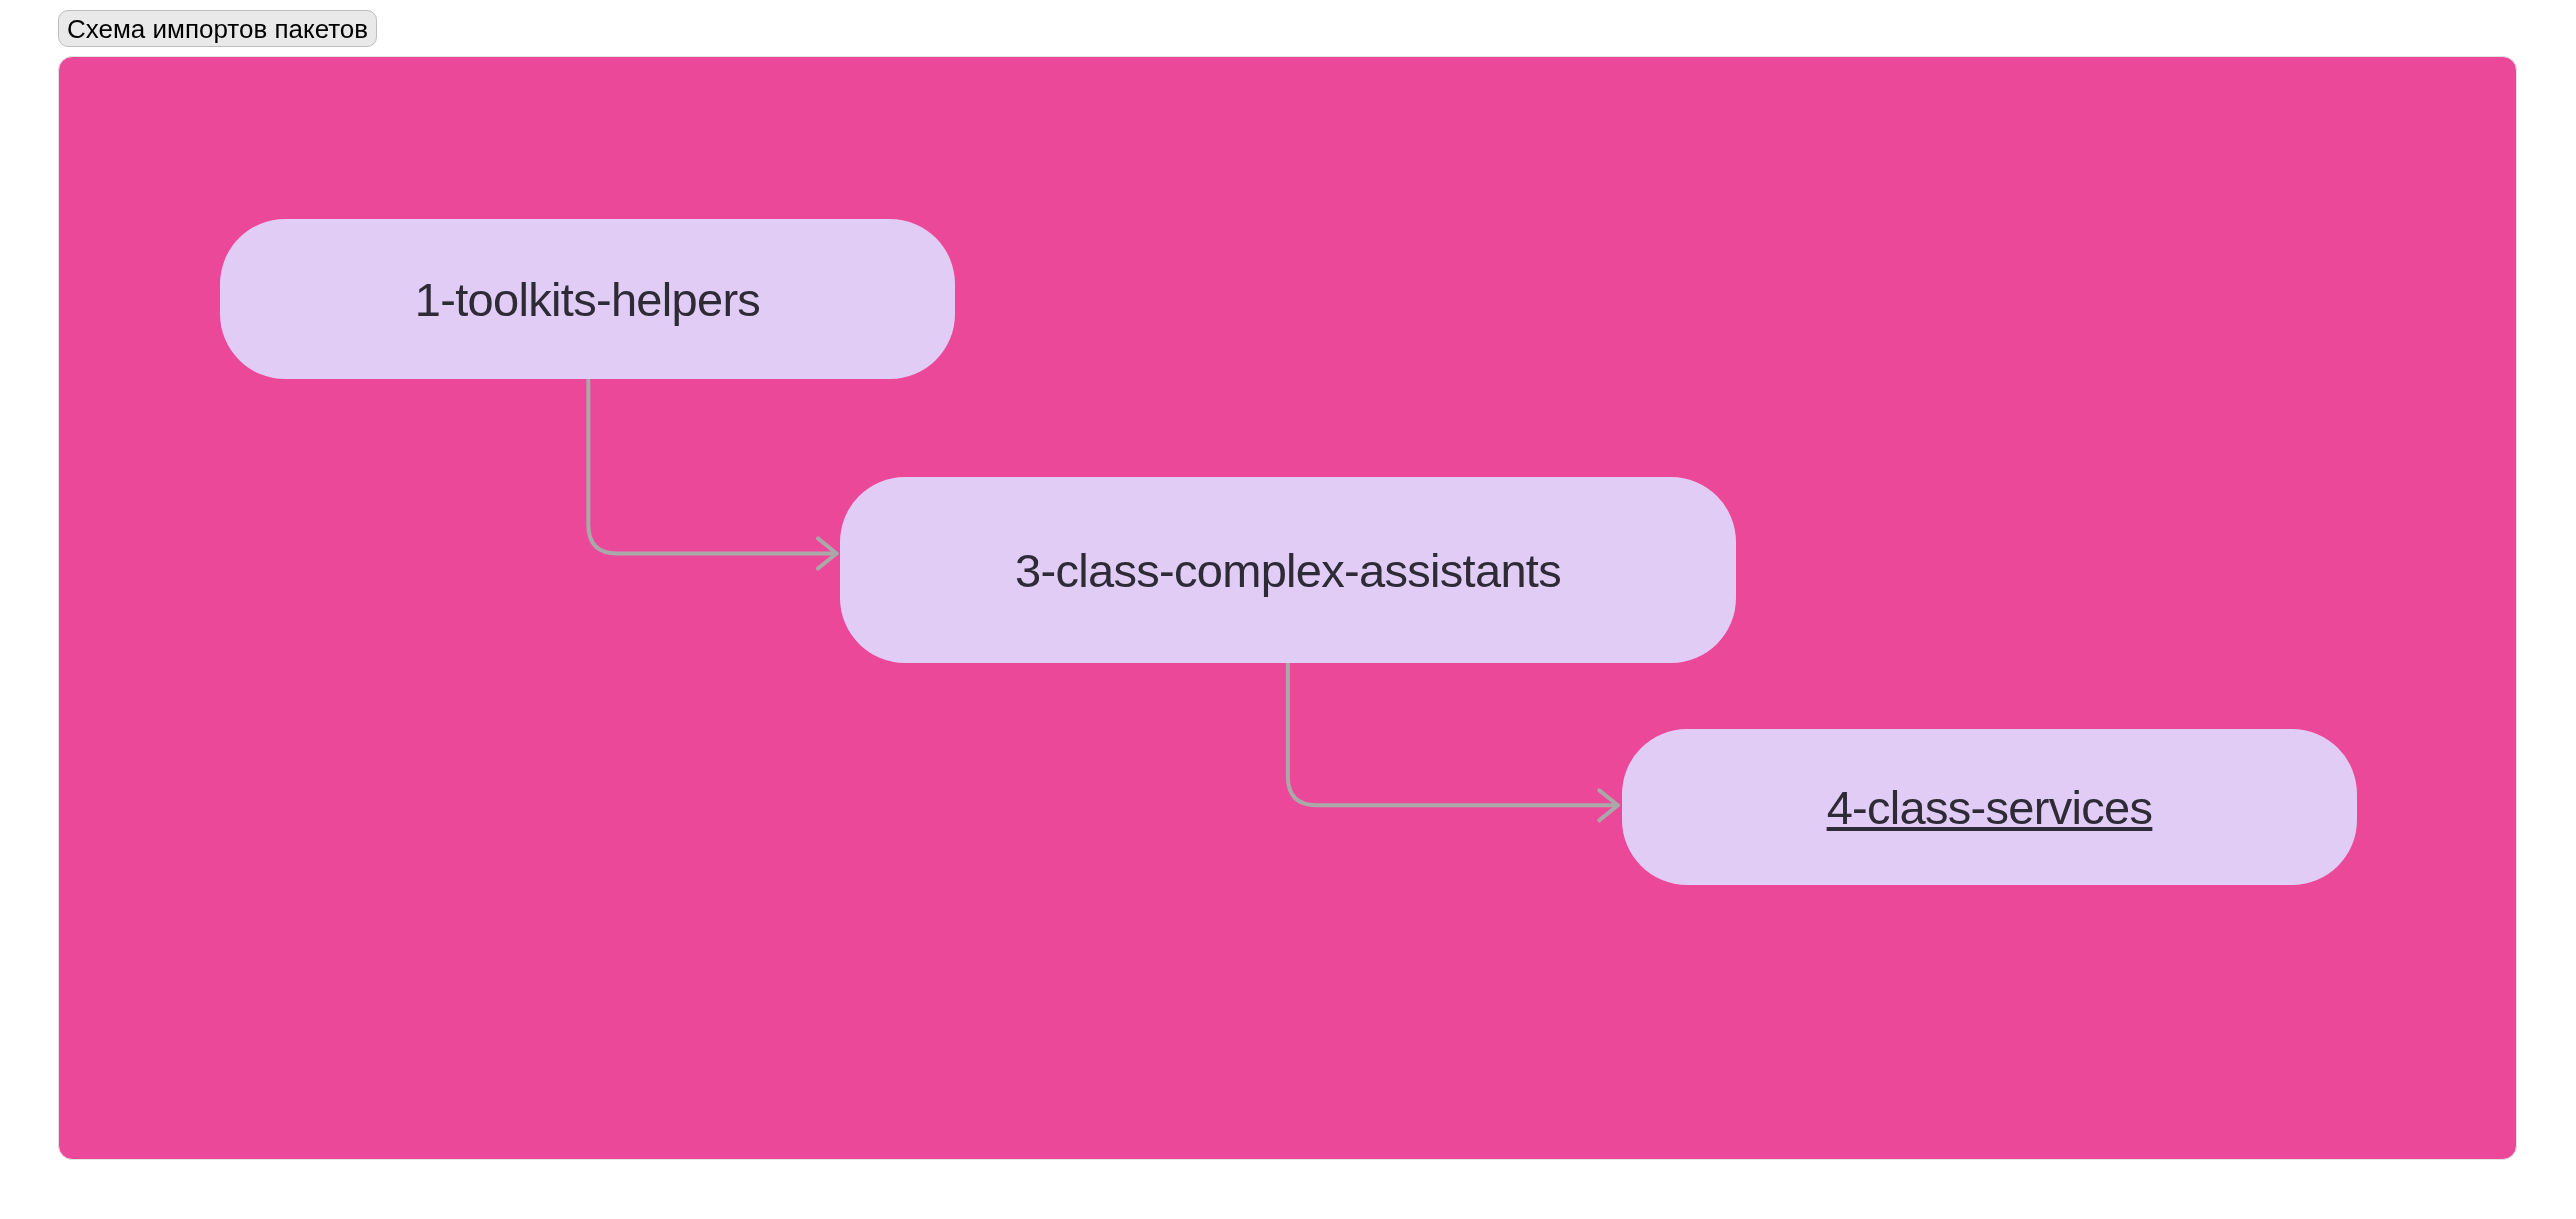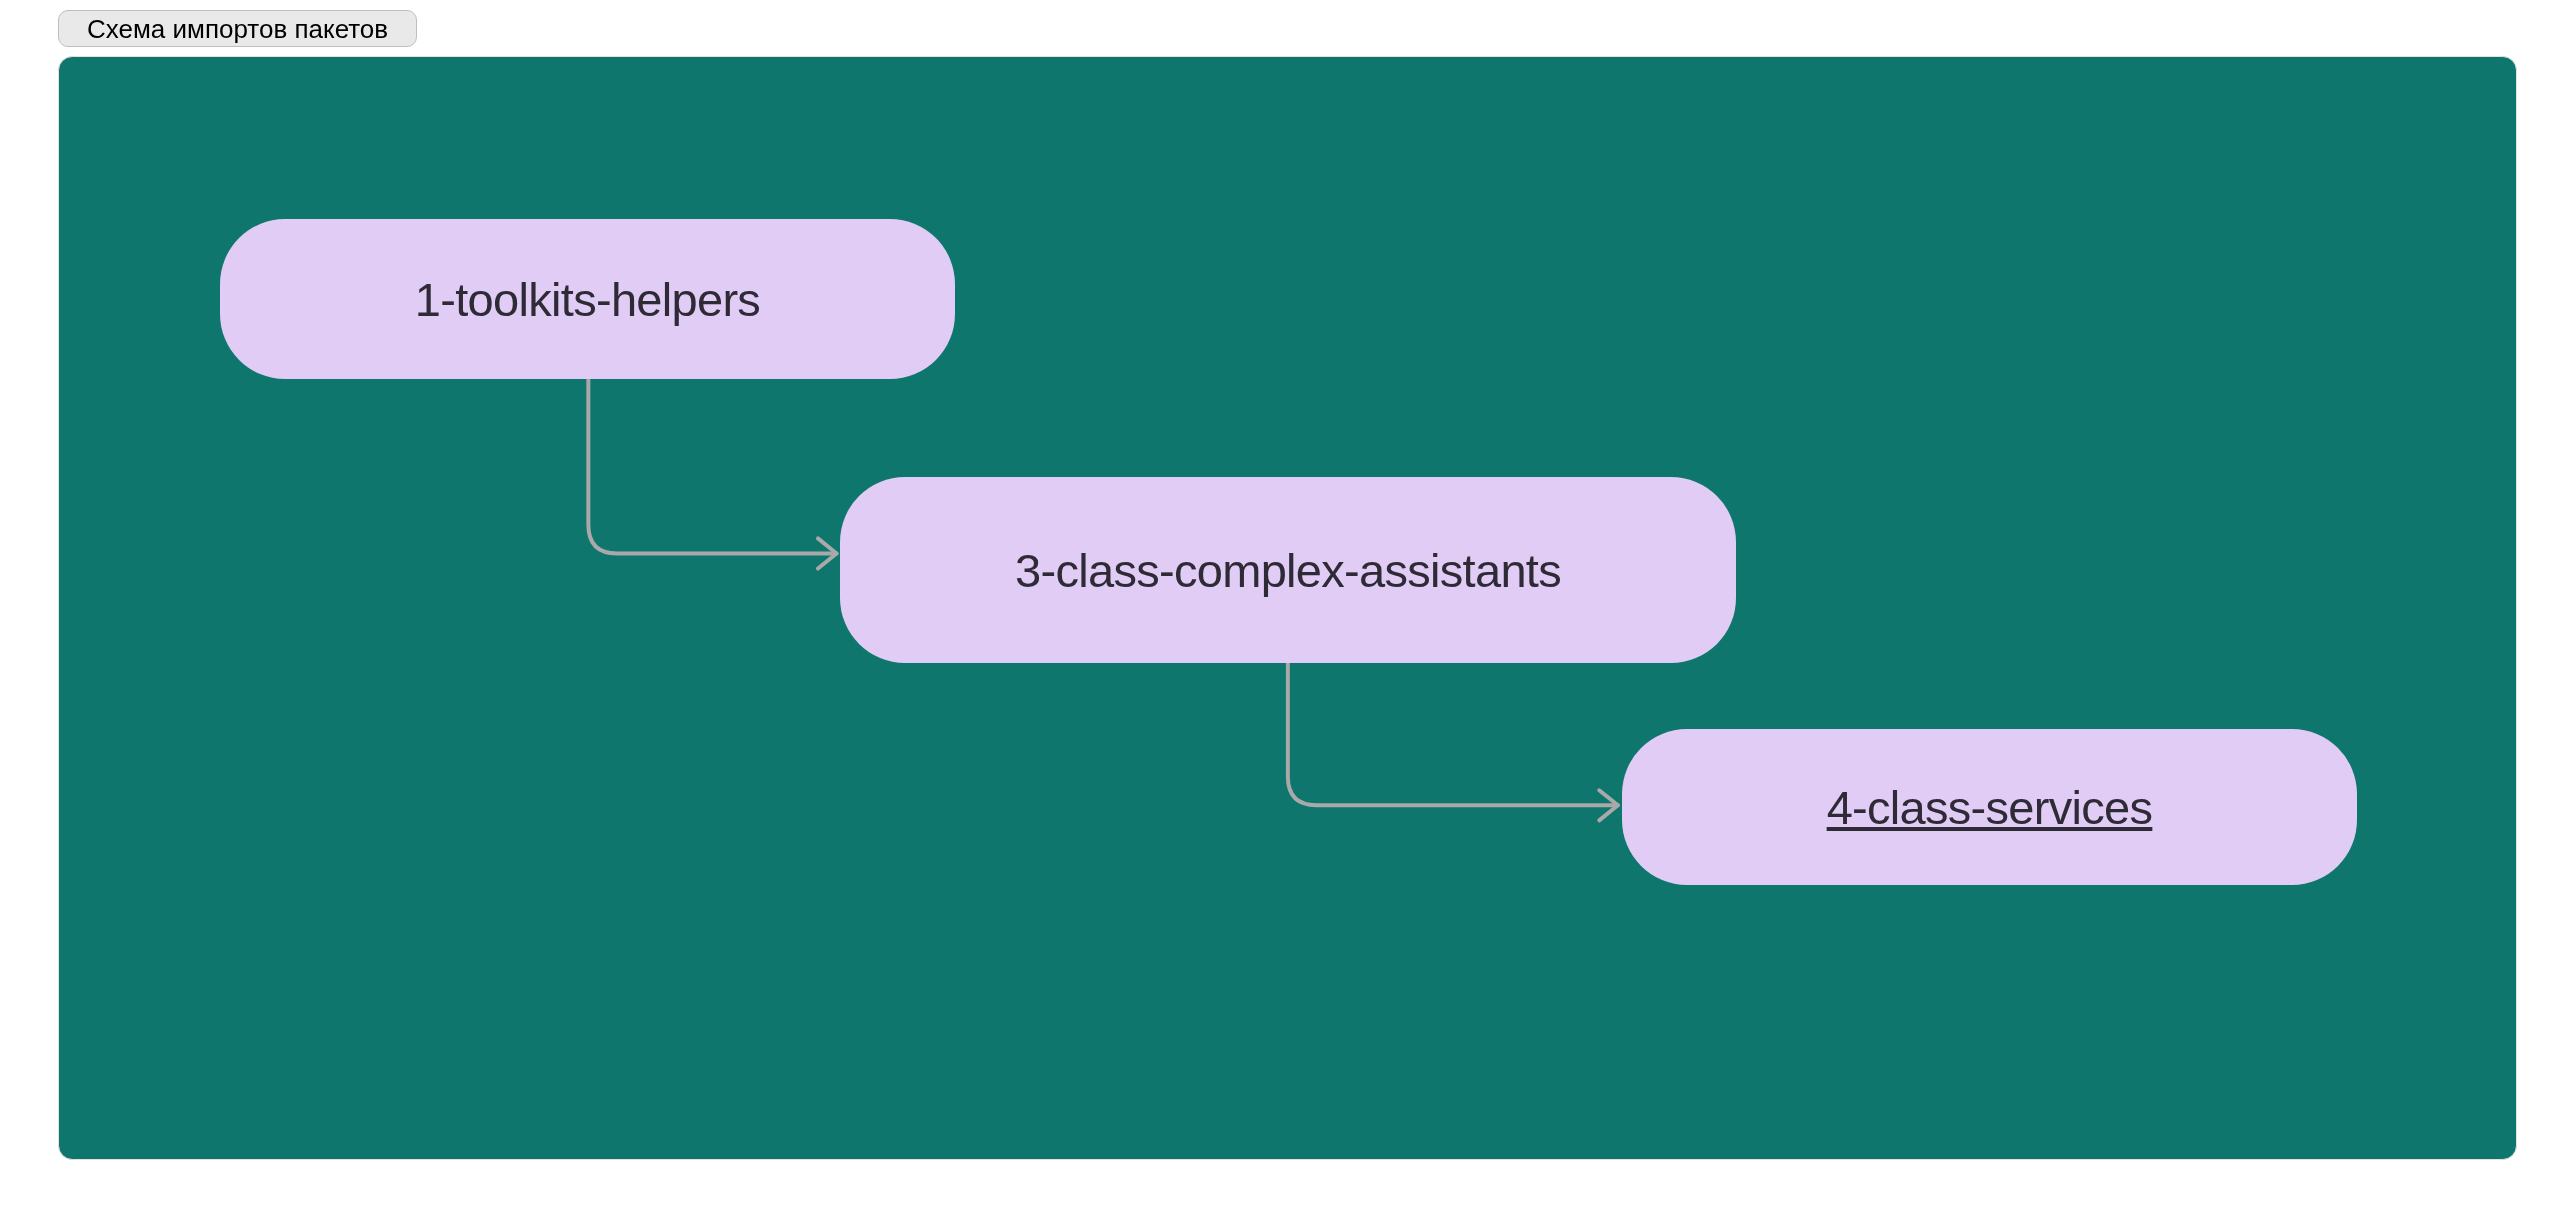--- a/index.html
+++ b/index.html
@@ -12,41 +12,41 @@
     position: relative;
     overflow: hidden;
   }
 
   
   .diagram-toggle {
     position: absolute;
     left: 58px;
     top: 10px;
     height: 37px;
-    padding: 0 28px;
+    padding: 0 8px;
     display: inline-flex;
     align-items: center;
     background: #E9E9E9;
     border: 1.4px solid #BEBEBE;
     border-radius: 10px;
     font-size: 26px;
     line-height: 1;
     color: #000000;
     cursor: pointer;
     font-family: inherit;
   }
 
   
   .diagram-panel {
     position: absolute;
     left: 58px;
     top: 56px;
     width: 2459px;
     height: 1104px;
-    background: #0f766e;
+    background: #ec4899;
     border: 1.4px solid #E2E2E2;
     border-radius: 14.4px;
     overflow: hidden;
   }
 
   .edges-svg {
     position: absolute;
     inset: 0;
     width: 100%;
     height: 100%;

